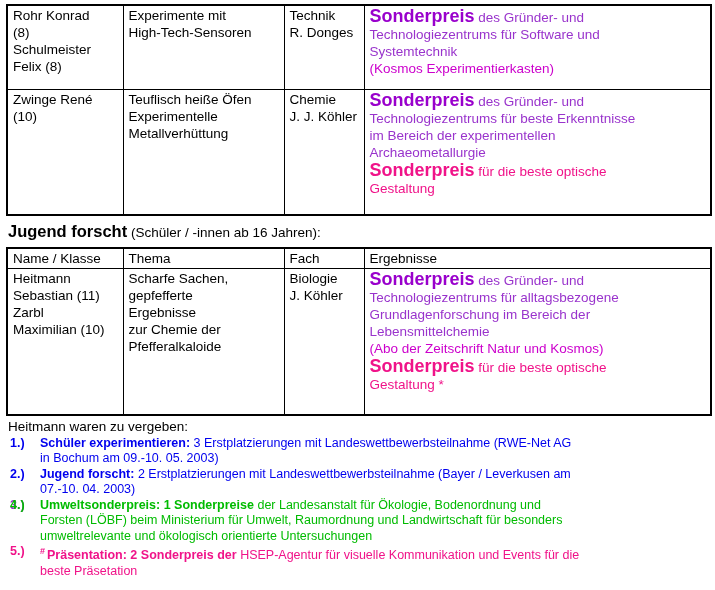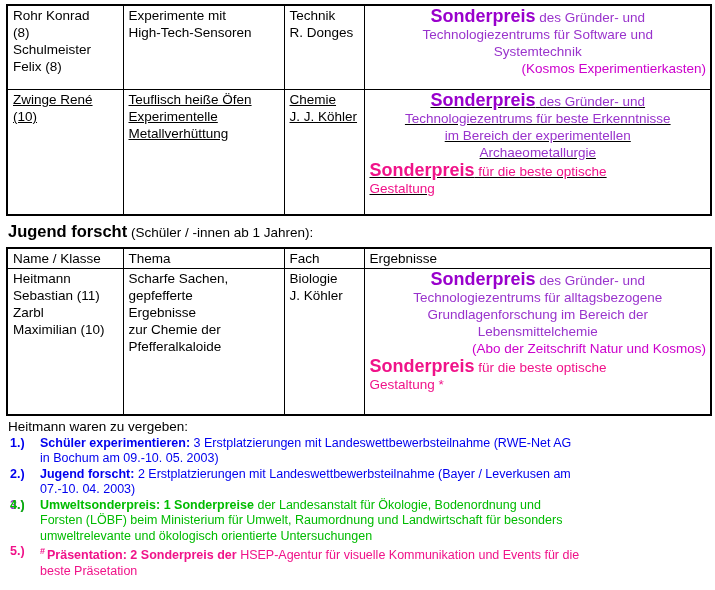--- a/index.html
+++ b/index.html
@@ -36,38 +36,38 @@
   .col-erg   { width: 347px; }
 
   .preline { white-space: pre-line; }
 
   .erg-cell { line-height: 19px; font-size: 13.5px; }
   .award {
     font-weight: bold;
     font-size: 18px;
     line-height: 19px;
   }
-  .c-purple  { color: #9933CC; text-align: center; }
+  .c-purple  { color: #9933CC; }
   .c-purpleb { color: #9900CC; }
-  .c-magenta { color: #CC00CC; text-align: right; }
+  .c-magenta { color: #CC00CC; }
   .c-pink    { color: #F01389; }
   .c-blue    { color: #0000EE; }
   .c-green   { color: #00BB00; }
 
   .section-heading {
     margin: 3px 0 2px 2px;
     font-size: 13.5px;
     line-height: 24px;
     color: #000;
   }
   .section-heading .big { font-weight: bold; font-size: 16.5px; }
 
   .hdr-row td { height: 20px; font-size: 13.5px; }
   .row-h1 td { height: 84px; }
-  .row-h2 td { height: 126px; text-decoration: underline; }
+  .row-h2 td { height: 126px; }
   .row-h3 td { height: 146px; }
 
   .bottom { margin-top: 2px; padding-left: 2px; }
   .bottom-intro { font-size: 13.5px; line-height: 17px; margin: 2px 0 1px 0; }
   .vlist { font-size: 12.5px; line-height: 15.5px; }
   .vitem { position: relative; padding-left: 32px; }
   .vitem .num { position: absolute; left: 2px; top: 0; font-weight: bold; }
   .vitem b { font-weight: bold; }
   sup.hash { font-size: 9px; vertical-align: super; margin-right: 2px; font-weight: bold; }
 </style>
@@ -114,21 +114,21 @@
 im Bereich der experimentellen
 Archaeometallurgie</span></div>
           <div class="c-pink"><span class="award">Sonderpreis</span><span class="preline"> für die beste optische
 Gestaltung</span></div>
         </td>
       </tr>
     </tbody>
   </table>
 
   <div class="section-heading">
-    <span class="big">Jugend forscht</span><span> (Schüler / -innen ab 1 Jahren):</span>
+    <span class="big">Jugend forscht</span><span> (Schüler / -innen ab 16 Jahren):</span>
   </div>
 
   <table class="results">
     <colgroup>
       <col class="col-name">
         <col class="col-thema">
         <col class="col-fach">
         <col class="col-erg">
     </colgroup>
     <tbody>

